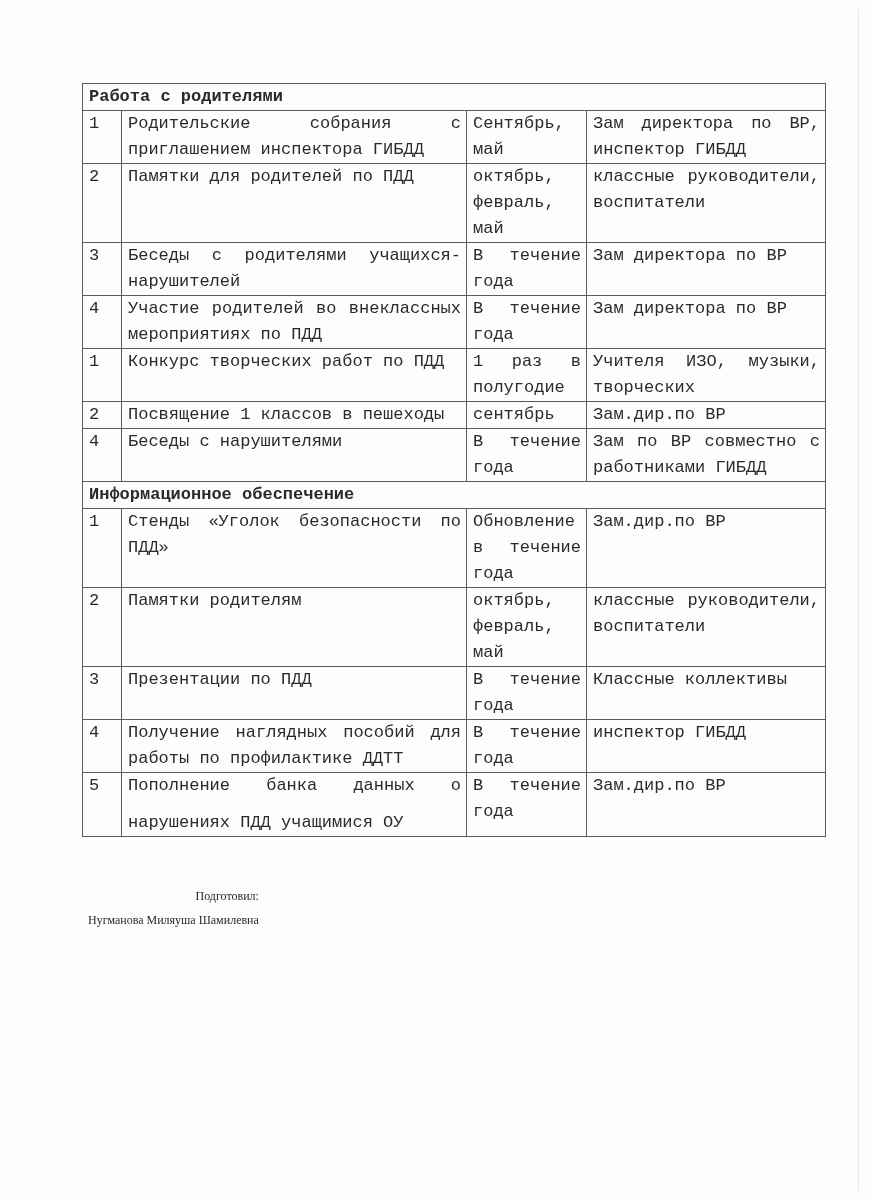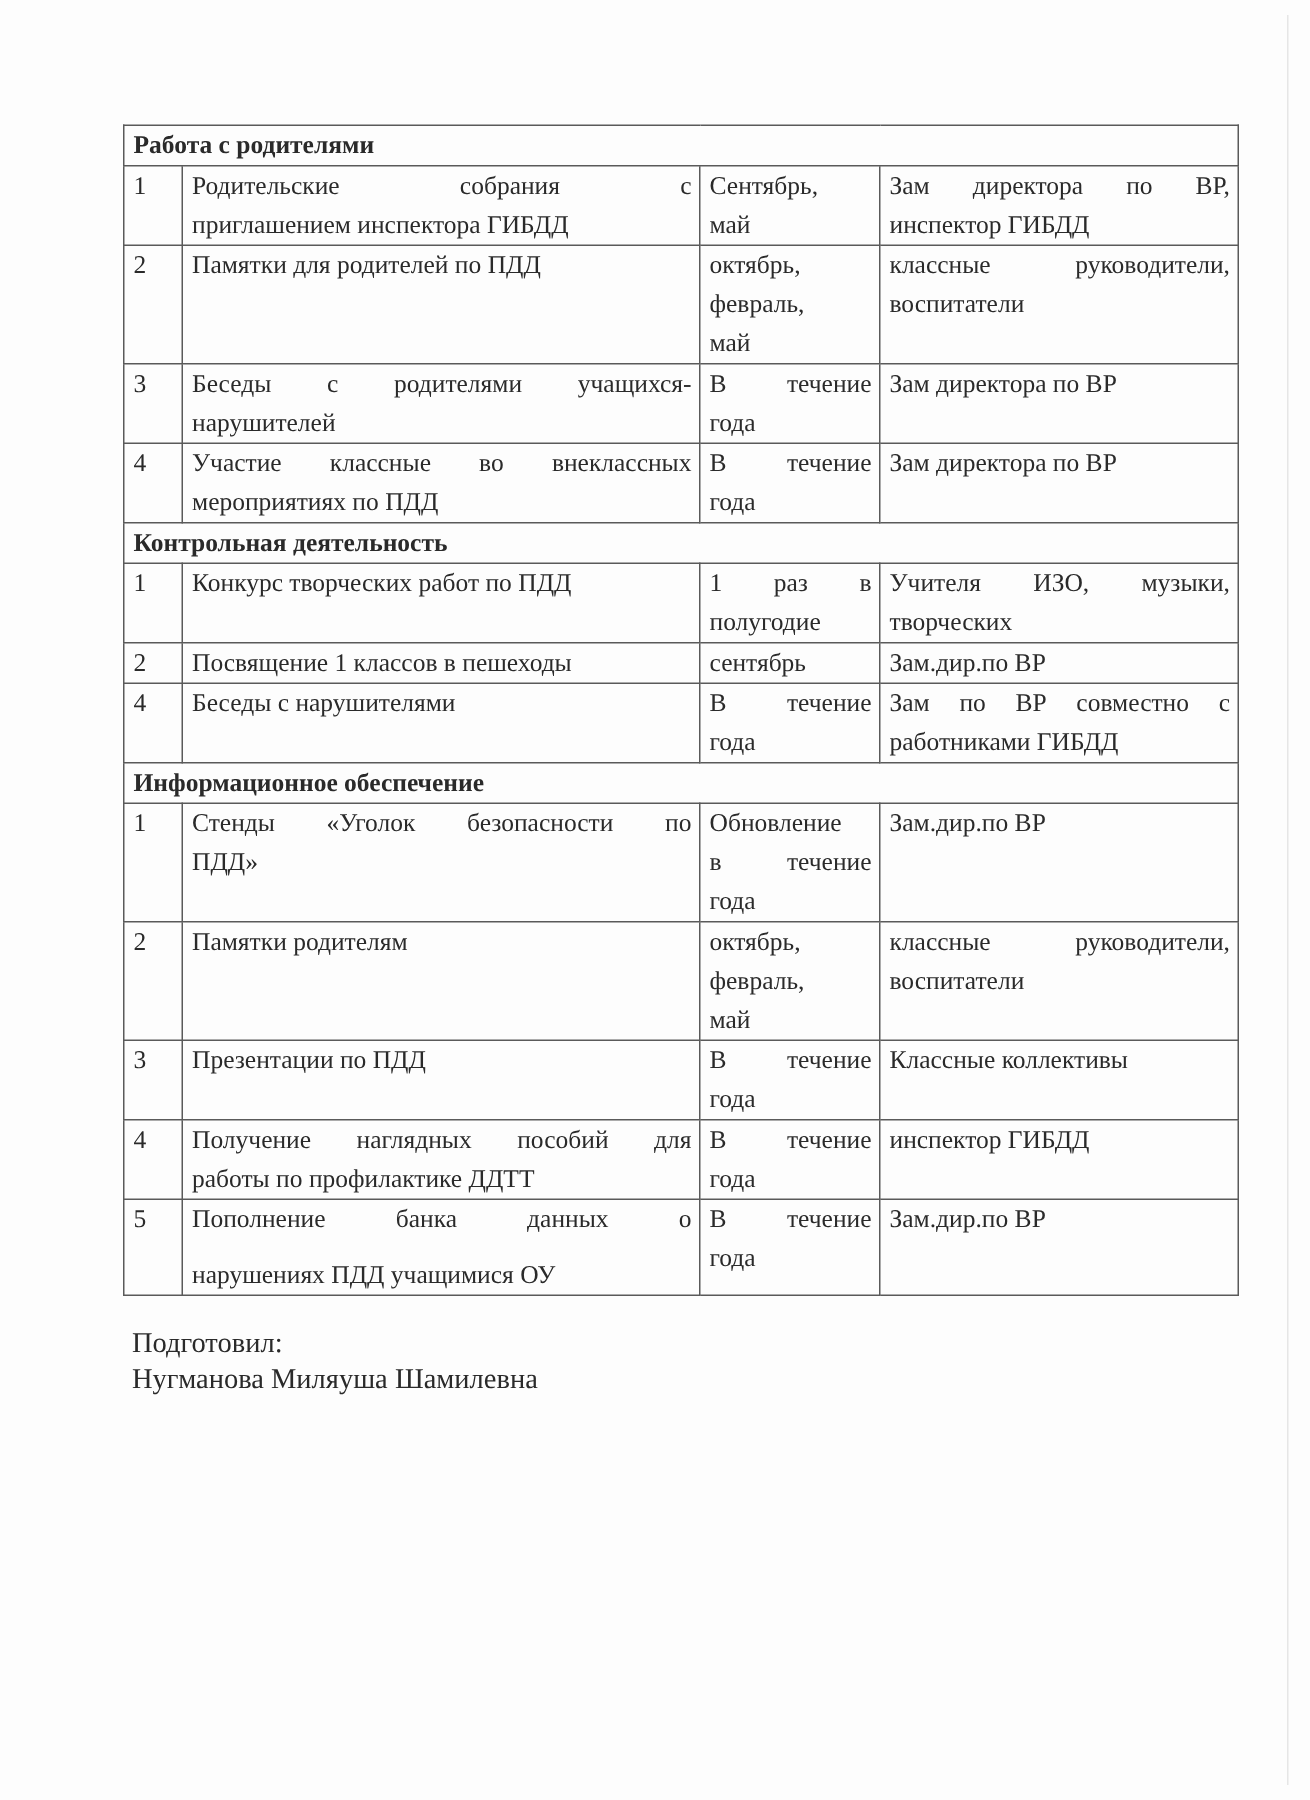--- a/index.html
+++ b/index.html
@@ -5,28 +5,28 @@
   html, body { margin: 0; padding: 0; }
   body {
     width: 873px; height: 1200px; background: #fdfdfd; position: relative; overflow: hidden;
     font-family: "Liberation Serif", serif; color: #2a2a2a;
   }
   .scan-edge { position: absolute; left: 858px; top: 10px; width: 1px; height: 1180px; background: #e6e6e6; }
   table.plan {
     position: absolute; left: 82px; top: 83px; width: 744px;
     border-collapse: collapse; font-size: 17px; line-height: 26px;
   }
-  table.plan td { border: 1px solid #5a5a5a; vertical-align: top; padding: 0 5px 0 6px; }
+  table.plan td { border: 1px solid #5a5a5a; vertical-align: top; padding: 0 5px 0 6px; font-family: Liberation Mono, monospace; }
   td.num { width: 27px; padding-left: 8px; }
   td.act { width: 333px; text-align: justify; text-align-last: left; }
   td.term { width: 108px; text-align: justify; text-align-last: left; }
   td.resp { text-align: justify; text-align-last: left; }
   td.section { font-weight: bold; padding-left: 8px; }
   .j { text-align: justify; text-align-last: justify; display: block; }
-  .footer { position: absolute; left: 88px; top: 884px; font-size: 19px; line-height: 24px; }
+  .footer { position: absolute; left: 88px; top: 884px; font-size: 12px; line-height: 24px; text-align: right; }
 </style>
 </head>
 <body>
 
 <div class="scan-edge"></div>
 
 <table class="plan">
   <tbody id="plan-body">
       <tr>
         <td colspan="4" class="section">Работа с родителями</td>
@@ -71,33 +71,30 @@
           <span class="j">В течение</span>
           <span class="" style="display: block;">года</span>
         </td>
         <td class="resp">
           <span class="" style="display: block;">Зам директора по ВР</span>
         </td>
       </tr>
       <tr>
         <td class="num">4</td>
         <td class="act">
-          <span class="j">Участие классные во внеклассных</span>
+          <span class="j">Участие родителей во внеклассных</span>
           <span class="" style="display: block;">мероприятиях по ПДД</span>
         </td>
         <td class="term">
           <span class="j">В течение</span>
           <span class="" style="display: block;">года</span>
         </td>
         <td class="resp">
           <span class="" style="display: block;">Зам директора по ВР</span>
         </td>
-      </tr>
-      <tr>
-        <td colspan="4" class="section">Контрольная деятельность</td>
       </tr>
       <tr>
         <td class="num">1</td>
         <td class="act">
           <span class="" style="display: block;">Конкурс творческих работ по ПДД</span>
         </td>
         <td class="term">
           <span class="j">1 раз в</span>
           <span class="" style="display: block;">полугодие</span>
         </td>

